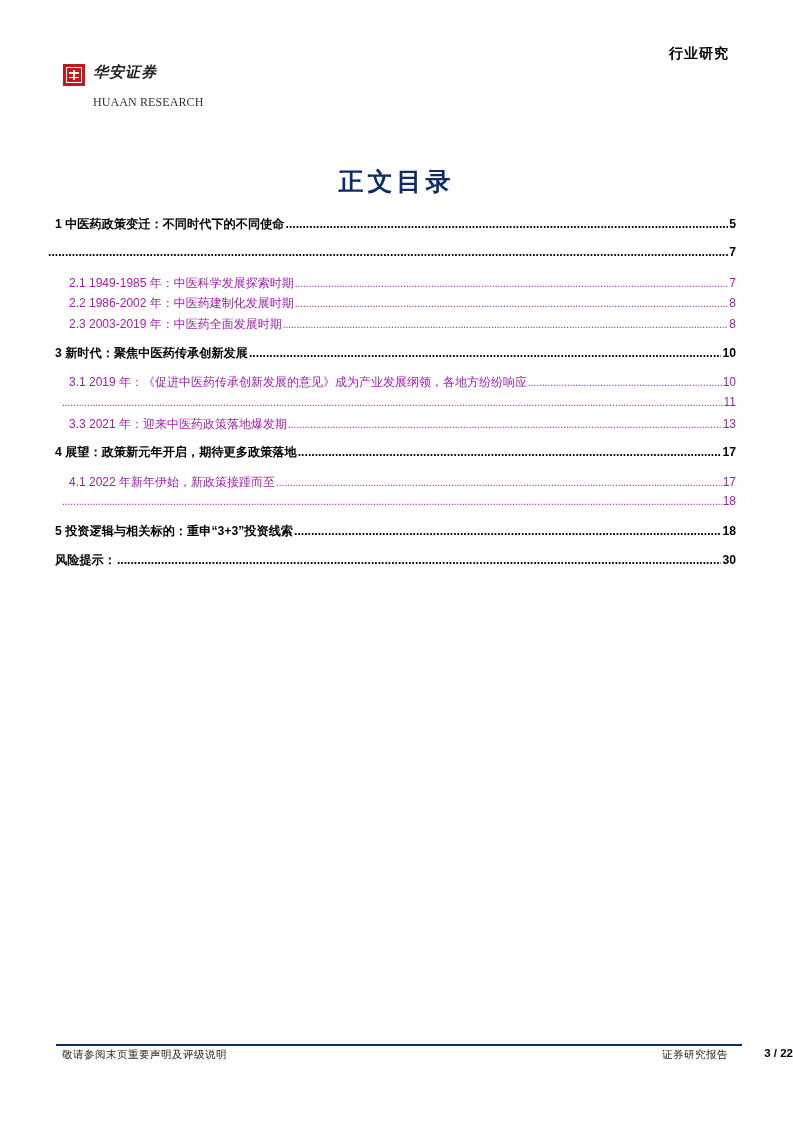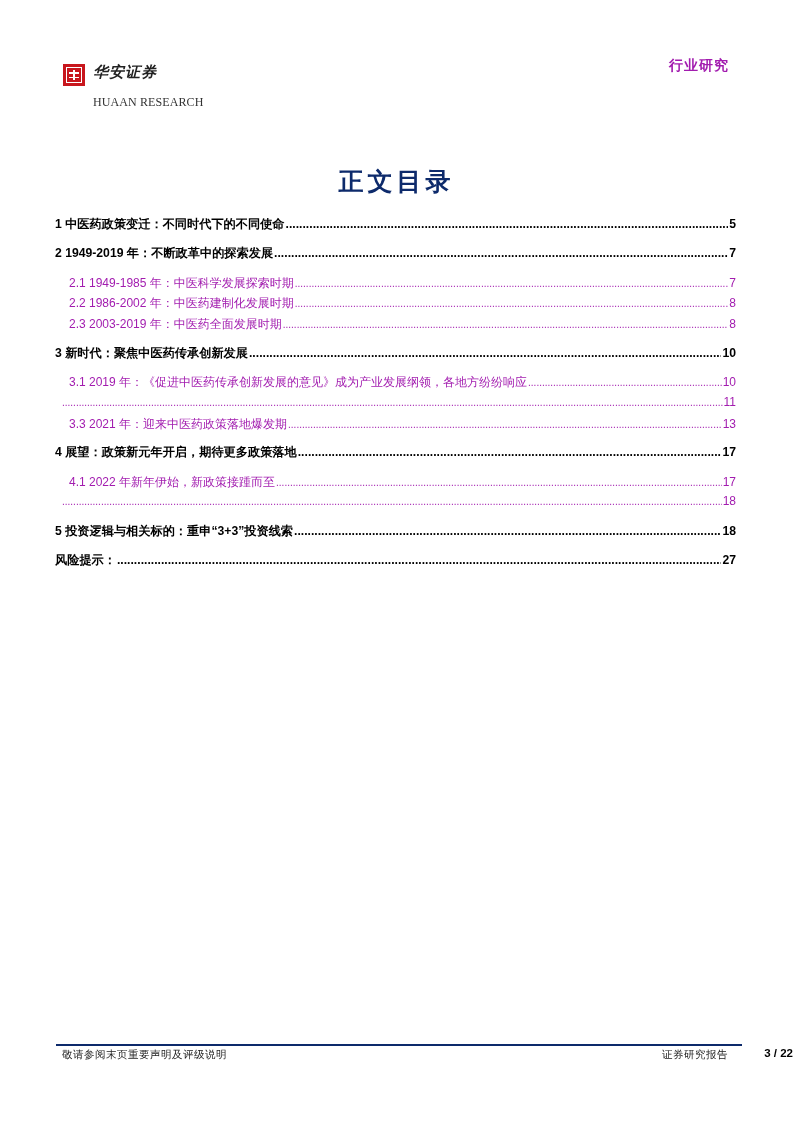--- a/index.html
+++ b/index.html
@@ -8,21 +8,21 @@
 
     .logo { position: absolute; left: 63px; top: 64px; display: flex; align-items: flex-start; }
     .logo-mark { width: 22px; height: 22px; background: #c8161d; position: relative; box-sizing: border-box; }
     .logo-mark .inner { position: absolute; left: 3px; top: 3px; right: 3px; bottom: 3px; border: 1.5px solid #fff; }
     .logo-mark .h { position: absolute; left: 6px; right: 6px; height: 1.5px; background: #fff; }
     .logo-mark .v { position: absolute; top: 6px; bottom: 6px; width: 1.5px; background: #fff; left: 10px; }
     .logo-text { margin-left: 8px; display: flex; flex-direction: column; }
     .logo-cn { font-family: "DejaVu Serif", serif; font-size: 15px; font-weight: bold; font-style: italic; letter-spacing: 1px; color: #222; line-height: 17px; }
     .logo-en { font-family: Liberation Serif, serif; font-size: 12px; color: #333; letter-spacing: 0.1px; margin-top: 14px; }
 
-    .header-right { position: absolute; right: 64px; top: 57px; font-size: 14px; font-weight: bold; color: #a21caf; letter-spacing: 1px; }
+    .header-right { position: absolute; right: 64px; top: 45px; font-size: 14px; font-weight: bold; color: #000000; letter-spacing: 1px; }
 
     .page-title { position: absolute; left: 0; right: 0; top: 165px; text-align: center;
                   font-family: "DejaVu Serif", serif; font-size: 25px; font-weight: bold; color: #0d2a6b; letter-spacing: 4px; }
 
     .toc { position: absolute; left: 47px; width: 689px; top: 0; }
     .toc-row { position: absolute; left: 0; right: 0; display: flex; align-items: baseline; font-size: 12px; white-space: nowrap; }
     .toc-row.l1 { font-weight: bold; font-size: 12.2px; }
     .toc-row.l2 { padding-left: 14px; font-size: 12px; color: #a21caf; }
     .toc-row .label { flex: 0 0 auto; margin-left: 8px; }
     .toc-row .dots { flex: 1 1 auto; overflow: hidden; margin: 0 1px; letter-spacing: 0; }
@@ -56,21 +56,20 @@
 
 <div class="page-title">正文目录</div>
 
 <div class="toc">
   <div class="toc-row l1" style="top:216px">
     <span class="label">1  中医药政策变迁：不同时代下的不同使命</span>
     <span class="dots"></span>
     <span class="pg">5</span>
   </div>
   <div class="toc-row l1" style="top:245px">
-    <span class="label">2 1949-2019 年：不断政革中的探索发展</span>
     <span class="dots"></span>
     <span class="pg">7</span>
   </div>
   <div class="toc-row l2" style="top:275px">
     <span class="label">2.1 1949-1985 年：中医科学发展探索时期</span>
     <span class="dots"></span>
     <span class="pg">7</span>
   </div>
   <div class="toc-row l2" style="top:295px">
     <span class="label">2.2 1986-2002 年：中医药建制化发展时期</span>
@@ -116,20 +115,20 @@
     <span class="pg">18</span>
   </div>
   <div class="toc-row l1" style="top:523px">
     <span class="label">5  投资逻辑与相关标的：重申“3+3”投资线索</span>
     <span class="dots"></span>
     <span class="pg">18</span>
   </div>
   <div class="toc-row l1" style="top:552px">
     <span class="label">风险提示：</span>
     <span class="dots"></span>
-    <span class="pg">27</span>
+    <span class="pg">30</span>
   </div>
 </div>
 
 <div class="footer-line"></div>
 <div class="footer-left">敬请参阅末页重要声明及评级说明</div>
 <div class="footer-center">3 / 22</div>
 <div class="footer-right">证券研究报告</div>
 
 </body></html>

